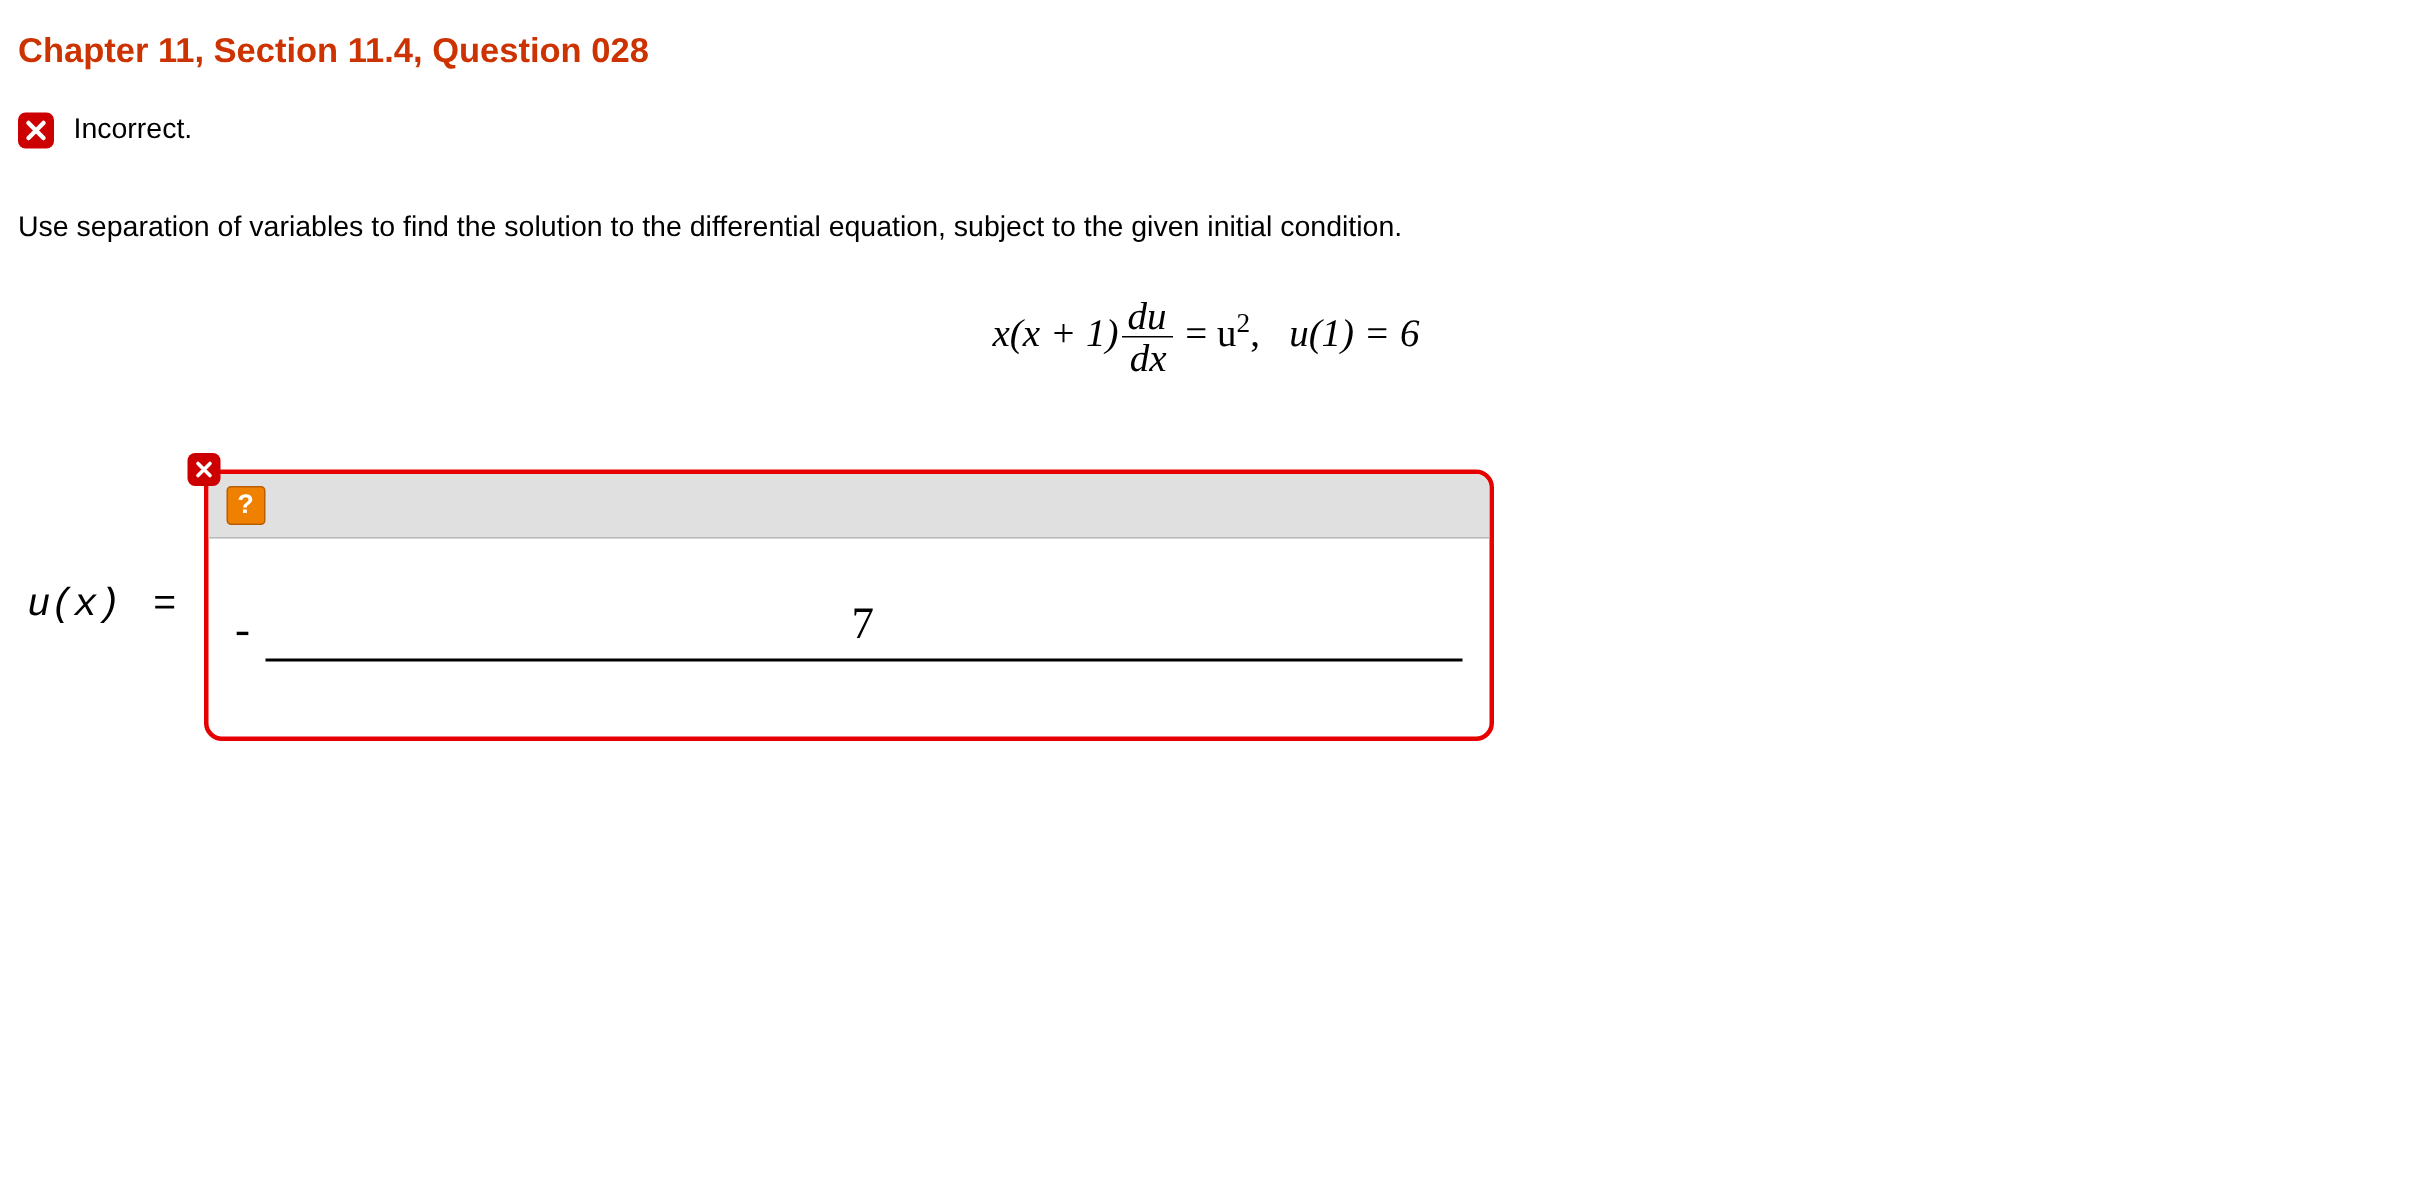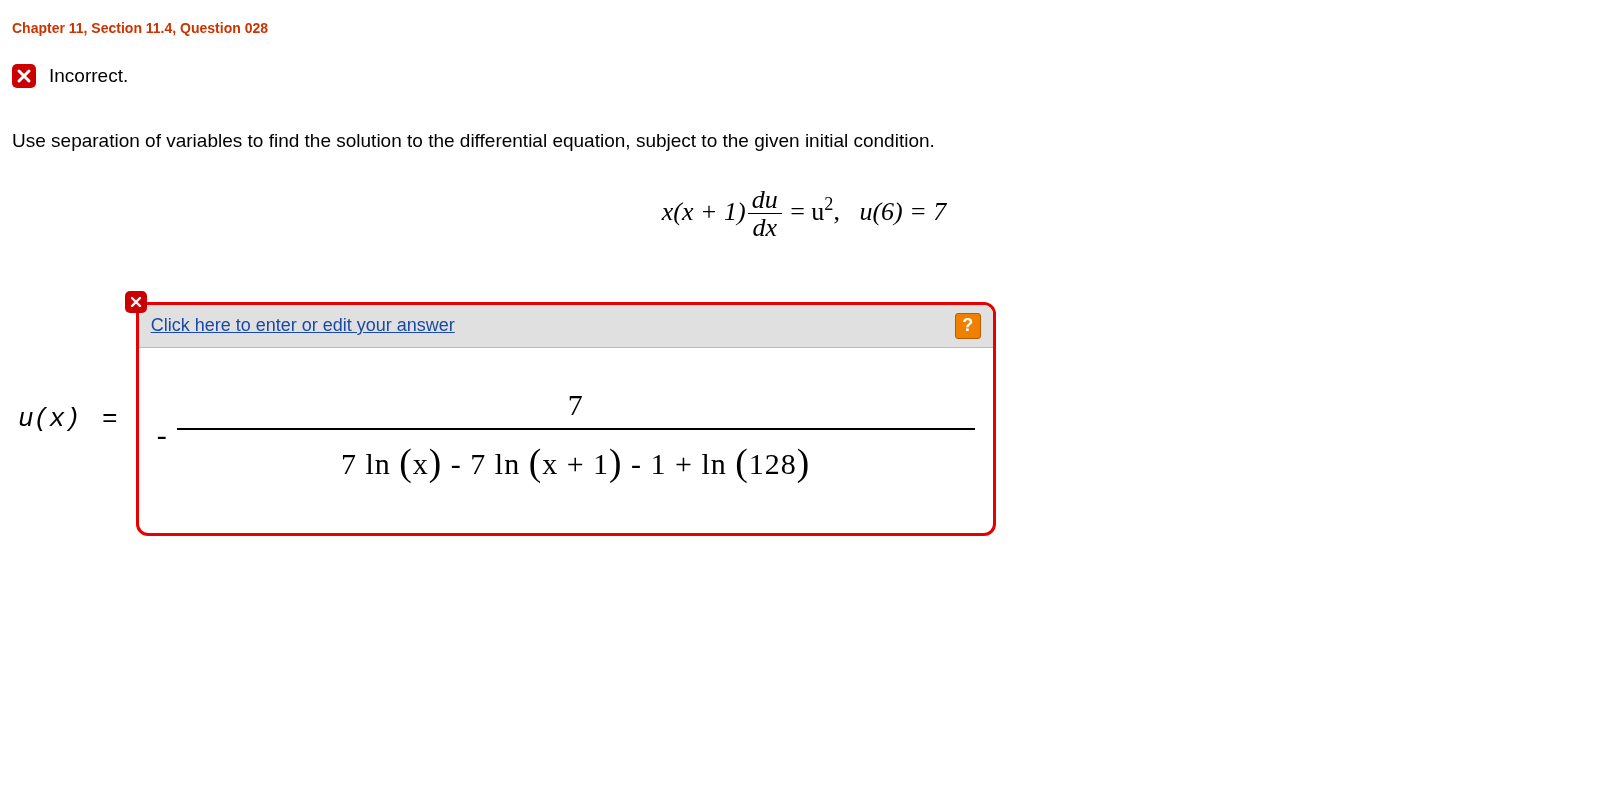--- a/index.html
+++ b/index.html
@@ -8,21 +8,21 @@
     font-family: Verdana, Geneva, sans-serif;
     font-size: 18px;
     color: #000;
     background: #fff;
     padding: 20px 12px;
     width: 1608px;
   }
   .title {
     color: #cc3300;
     font-weight: bold;
-    font-size: 14px;
+    font-size: 23px;
     margin-bottom: 28px;
   }
   .status-row {
     display: flex;
     align-items: center;
     gap: 13px;
     margin-bottom: 42px;
   }
   .status-icon {
     width: 24px;
@@ -41,21 +41,21 @@
     font-family: "Times New Roman", Times, serif;
     font-size: 26px;
     margin-bottom: 60px;
     font-style: italic;
     margin-top: 28px;
   }
   .equation-row .upright { font-style: normal; }
   .frac {
     display: inline-block;
     vertical-align: middle;
-    text-align: center;
+    text-align: right;
     margin: 0 2px;
   }
   .frac .num { display: block; border-bottom: 1.5px solid #000; padding: 0 4px; line-height: 1.05; }
   .frac .den { display: block; padding: 0 4px; line-height: 1.05; }
   sup { font-size: 0.7em; vertical-align: super; font-style: normal; }
 
   .answer-area {
     display: flex;
     align-items: center;
     gap: 18px;
@@ -164,41 +164,39 @@
     <svg width="16" height="16" viewBox="0 0 16 16">
         <path d="M3 3 L13 13 M13 3 L3 13" stroke="#fff" stroke-width="3" stroke-linecap="round"></path>
       </svg>
   </span>
   <span class="status-text">Incorrect.</span>
 </div>
 
 <div class="prompt">Use separation of variables to find the solution to the differential equation, subject to the given initial condition.</div>
 
 <div class="equation-row">
-  <span>x(x + 1)</span><span class="frac"><span class="num">du</span><span class="den">dx</span></span><span class="upright"> = u</span><sup>2</sup><span class="upright">,</span>&nbsp;&nbsp;&nbsp;<span><span>u(6) = 7</span></span>
+  <span>x(x + 1)</span><span class="frac"><span class="num">du</span><span class="den">dx</span></span><span class="upright"> = u</span><sup>2</sup><span class="upright">,</span>&nbsp;&nbsp;&nbsp;<span><span>u(1) = 6</span></span>
 </div>
 
 <div class="answer-area">
   <div class="ux-label">
     <span>u(x)</span><span class="eq"> =</span>
   </div>
 
   <div class="answer-box-wrap">
     <div class="close-badge">
       <svg width="12" height="12" viewBox="0 0 12 12">
           <path d="M2 2 L10 10 M10 2 L2 10" stroke="#fff" stroke-width="2.4" stroke-linecap="round"></path>
         </svg>
     </div>
     <div class="answer-box">
       <div class="answer-header">
-        <a class="answer-link">Click here to enter or edit your answer</a>
         <span class="help-icon">?</span>
       </div>
       <div class="answer-body">
         <span class="neg">-</span>
         <span class="bigfrac">
           <span class="num2">7</span>
-          <span class="den2">7 ln <span class="paren-l">(</span>x<span class="paren-r">)</span> -  7 ln <span class="paren-l">(</span>x + 1<span class="paren-r">)</span> -  1 + ln <span class="paren-l">(</span>128<span class="paren-r">)</span></span>
         </span>
       </div>
     </div>
   </div>
 </div>
 
 </body></html>

